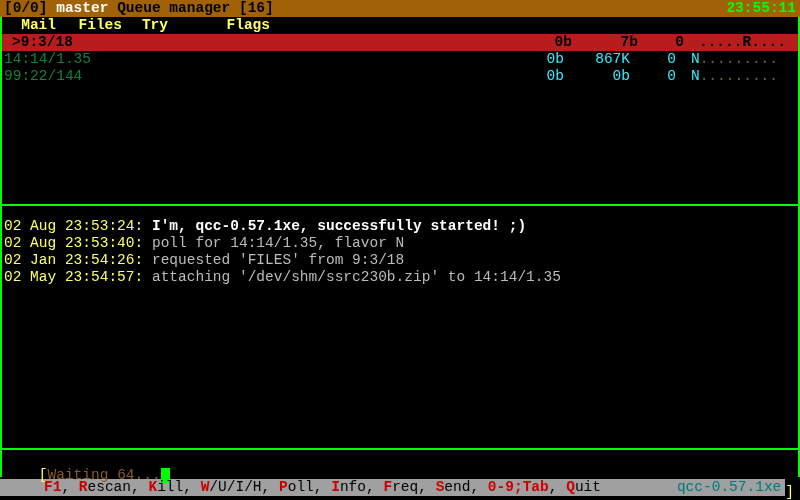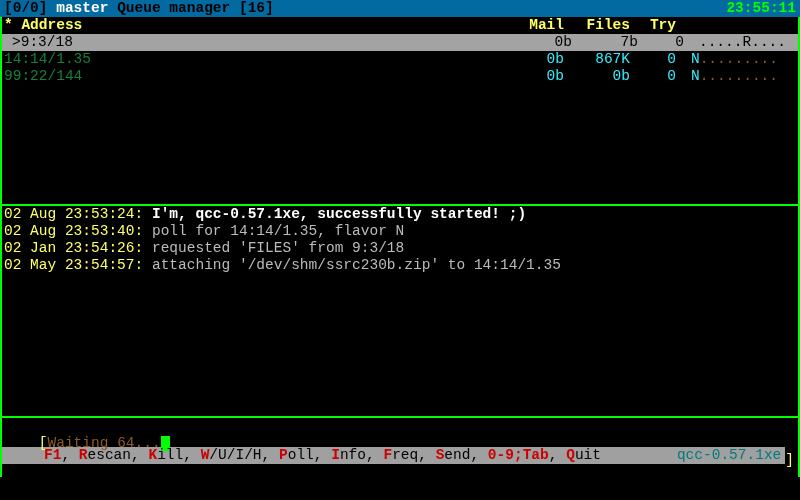--- a/index.html
+++ b/index.html
@@ -11,21 +11,21 @@
     font-size: 14.5px;
     line-height: 17px;
     overflow: hidden;
     color: #ccc;
   }
   .screen { position: relative; width: 800px; height: 500px; }
   
   .titlebar {
     display: flex;
     justify-content: space-between;
-    background: #0369a1;
+    background: #a16207;
     padding: 0 4px;
     height: 17px;
   }
   .titlebar-left { color: #000; font-weight: bold; }
   .titlebar-left .hl { color: #fff; }
   .titlebar-time { color: #00ff00; font-weight: bold; }
   
   .cols {
     display: flex;
     height: 17px;
@@ -33,39 +33,39 @@
     font-weight: bold;
     padding-left: 4px;
   }
   .c-addr  { width: 508px; }
   .c-mail  { width: 52px; text-align: right; }
   .c-files { width: 66px; text-align: right; }
   .c-try   { width: 46px; text-align: right; }
   .c-flags { width: 110px; text-align: right; padding-right: 8px; }
   
   .row { display: flex; height: 17px; padding-left: 4px; }
-  .row.sel { background: #a3a3a3; color: #000; font-weight: normal; padding-left: 12px; }
+  .row.sel { background: #b91c1c; color: #000; font-weight: bold; padding-left: 12px; }
   .row .c-addr { color: #15803d; }
   .row.sel .c-addr { color: #000; }
   .row .c-mail, .row .c-files, .row .c-try { color: #33efff; }
   .row.sel .c-mail, .row.sel .c-files, .row.sel .c-try { color: #000; }
   .c-flags-cell { width: 110px; text-align: right; padding-right: 8px; white-space: pre; color: #8c5a2b; }
   .row.sel .c-flags-cell { color: #000; }
   .flag-letter { color: #33efff; }
   .row.sel .flag-letter { color: #000; }
   
   .upper-body { height: 170px; }
   
   .divider {
     height: 2px;
     background: #00ff00;
     margin: 0 0;
   }
   
-  .log { padding: 0 4px; height: 210px; color: #aaa; }
+  .log { padding: 12px 4px; height: 242px; color: #aaa; }
   .log .line { height: 17px; white-space: pre; }
   .log .ts { color: #ffff66; }
   .log .msg { color: #bbb; }
   .log .line.first .msg { color: #fff; font-weight: bold; }
   
   .waiting {
     height: 29px;
     padding-left: 4px;
     color: #8c5a2b;
     white-space: pre;
@@ -113,24 +113,24 @@
     <span class="titlebar-left">
       <span>[0/0]</span>
       <span class="hl">master</span>
       <span>Queue manager</span>
       <span>[16]</span>
     </span>
     <span class="titlebar-time">23:55:11</span>
   </div>
 
   <div class="cols">
-    <span class="c-addr">* Address</span>
     <span class="c-mail">Mail</span>
     <span class="c-files">Files</span>
     <span class="c-try">Try</span>
+    <span class="c-flags">Flags</span>
   </div>
 
   <div class="upper-body" id="rows">
       <div class="row sel">
         <span class="c-addr">&gt;9:3/18</span>
         <span class="c-mail">0b</span>
         <span class="c-files">7b</span>
         <span class="c-try">0</span>
         <span class="c-flags-cell">.....<span class="flag-letter">R</span>....</span>
       </div>

